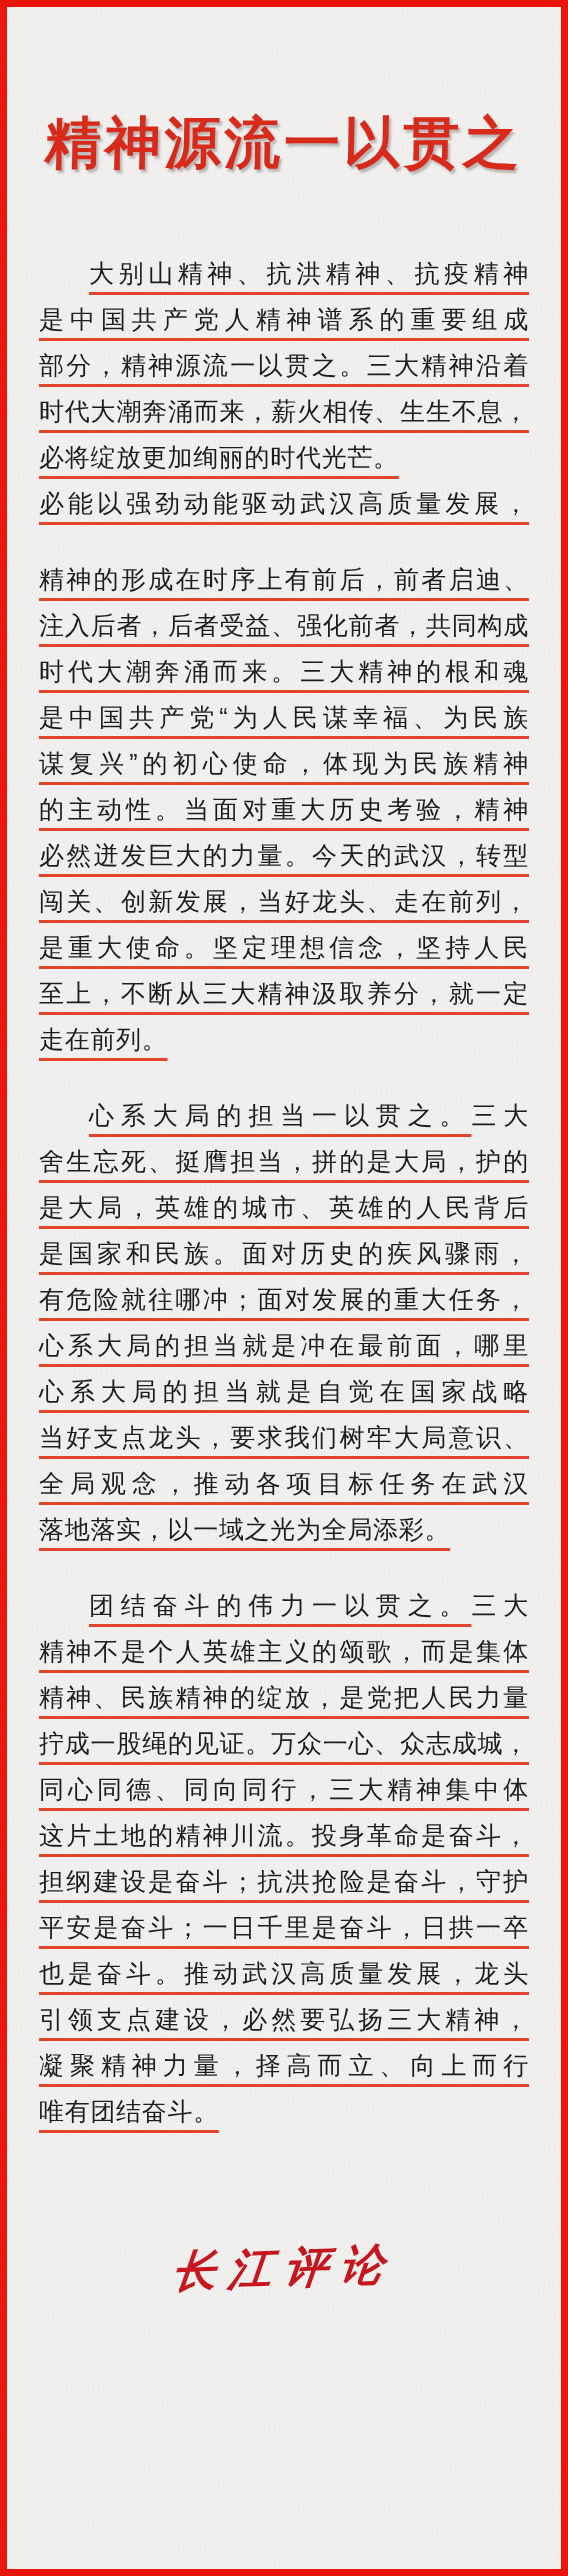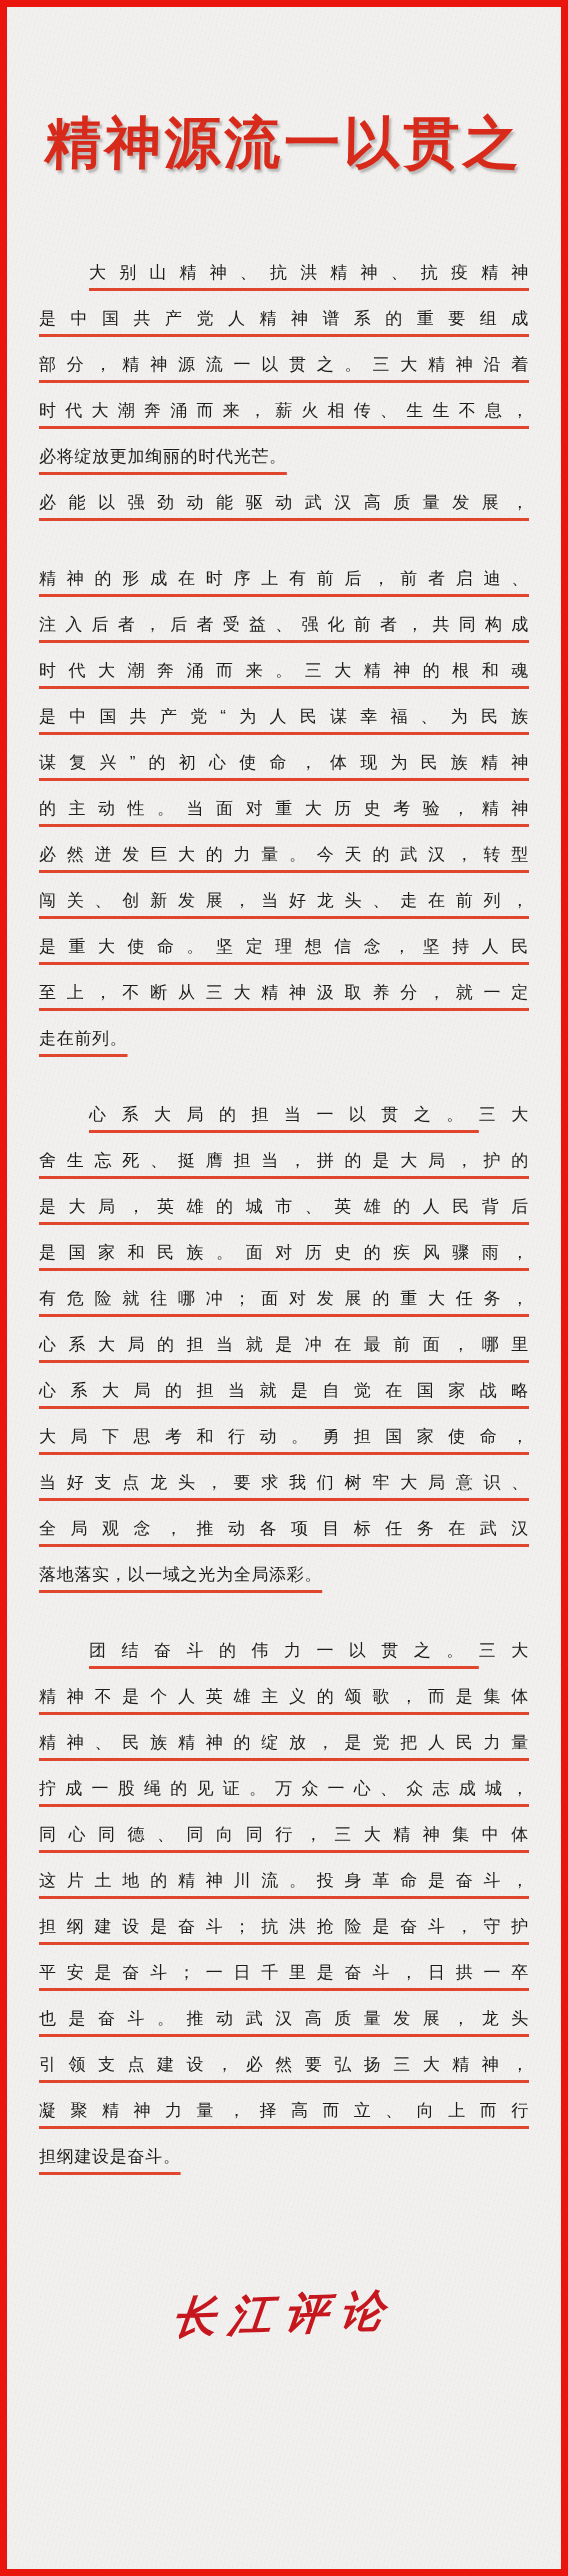--- a/index.html
+++ b/index.html
@@ -36,21 +36,21 @@
   }
   .article{
     width:490px;
     margin:77px auto 0 auto;
     color:var(--ink);
   }
   .p + .p{margin-top:30px;}
   .line{
     height:46px;
     line-height:46px;
-    font-size:17px;
+    font-size:25px;
     letter-spacing:0.7px;
     text-align:justify;
     text-align-last:justify;
     white-space:nowrap;
   }
   .line.indent{padding-left:50px;}
   .line.last{text-align:left;text-align-last:left;}
   .u{
     text-decoration:underline;
     text-decoration-color:var(--underline);
@@ -100,35 +100,34 @@
         <div class="line last"><span class="u">走在前列。</span></div>
       </div>
       <div class="p">
         <div class="line indent"><span class="u">心系大局的担当一以贯之。</span><span class="t">三大</span></div>
         <div class="line"><span class="u">舍生忘死、挺膺担当，拼的是大局，护的</span></div>
         <div class="line"><span class="u">是大局，英雄的城市、英雄的人民背后</span></div>
         <div class="line"><span class="u">是国家和民族。面对历史的疾风骤雨，</span></div>
         <div class="line"><span class="u">有危险就往哪冲；面对发展的重大任务，</span></div>
         <div class="line"><span class="u">心系大局的担当就是冲在最前面，哪里</span></div>
         <div class="line"><span class="u">心系大局的担当就是自觉在国家战略</span></div>
-        <div class="line"><span class="u">大局下思考和行动。勇担国家使命，</span></div>
         <div class="line"><span class="u">当好支点龙头，要求我们树牢大局意识、</span></div>
         <div class="line"><span class="u">全局观念，推动各项目标任务在武汉</span></div>
         <div class="line last"><span class="u">落地落实，以一域之光为全局添彩。</span></div>
       </div>
       <div class="p">
         <div class="line indent"><span class="u">团结奋斗的伟力一以贯之。</span><span class="t">三大</span></div>
         <div class="line"><span class="u">精神不是个人英雄主义的颂歌，而是集体</span></div>
         <div class="line"><span class="u">精神、民族精神的绽放，是党把人民力量</span></div>
         <div class="line"><span class="u">拧成一股绳的见证。万众一心、众志成城，</span></div>
         <div class="line"><span class="u">同心同德、同向同行，三大精神集中体</span></div>
         <div class="line"><span class="u">这片土地的精神川流。投身革命是奋斗，</span></div>
         <div class="line"><span class="u">担纲建设是奋斗；抗洪抢险是奋斗，守护</span></div>
         <div class="line"><span class="u">平安是奋斗；一日千里是奋斗，日拱一卒</span></div>
         <div class="line"><span class="u">也是奋斗。推动武汉高质量发展，龙头</span></div>
         <div class="line"><span class="u">引领支点建设，必然要弘扬三大精神，</span></div>
         <div class="line"><span class="u">凝聚精神力量，择高而立、向上而行</span></div>
-        <div class="line last"><span class="u">担纲建设是奋斗。</span></div>
+        <div class="line last"><span class="u">唯有团结奋斗。</span></div>
       </div>
     </div>
   <div class="signature">长江评论</div>
 </div>
 
 
 </body></html>

